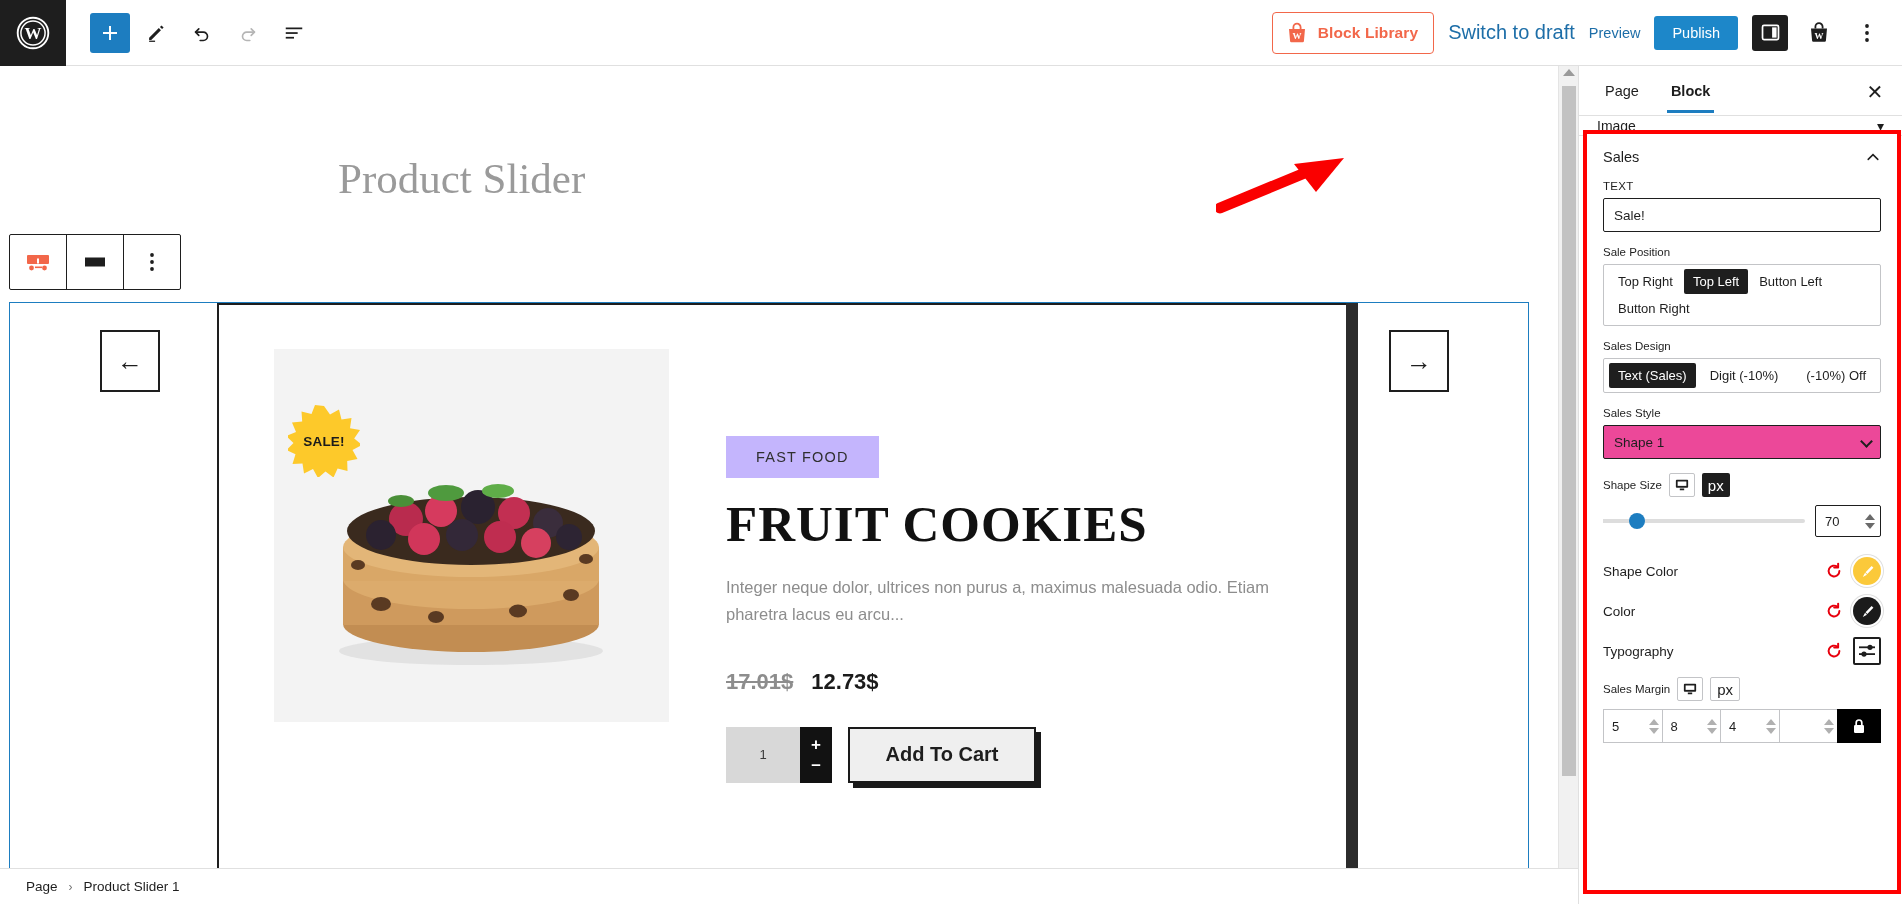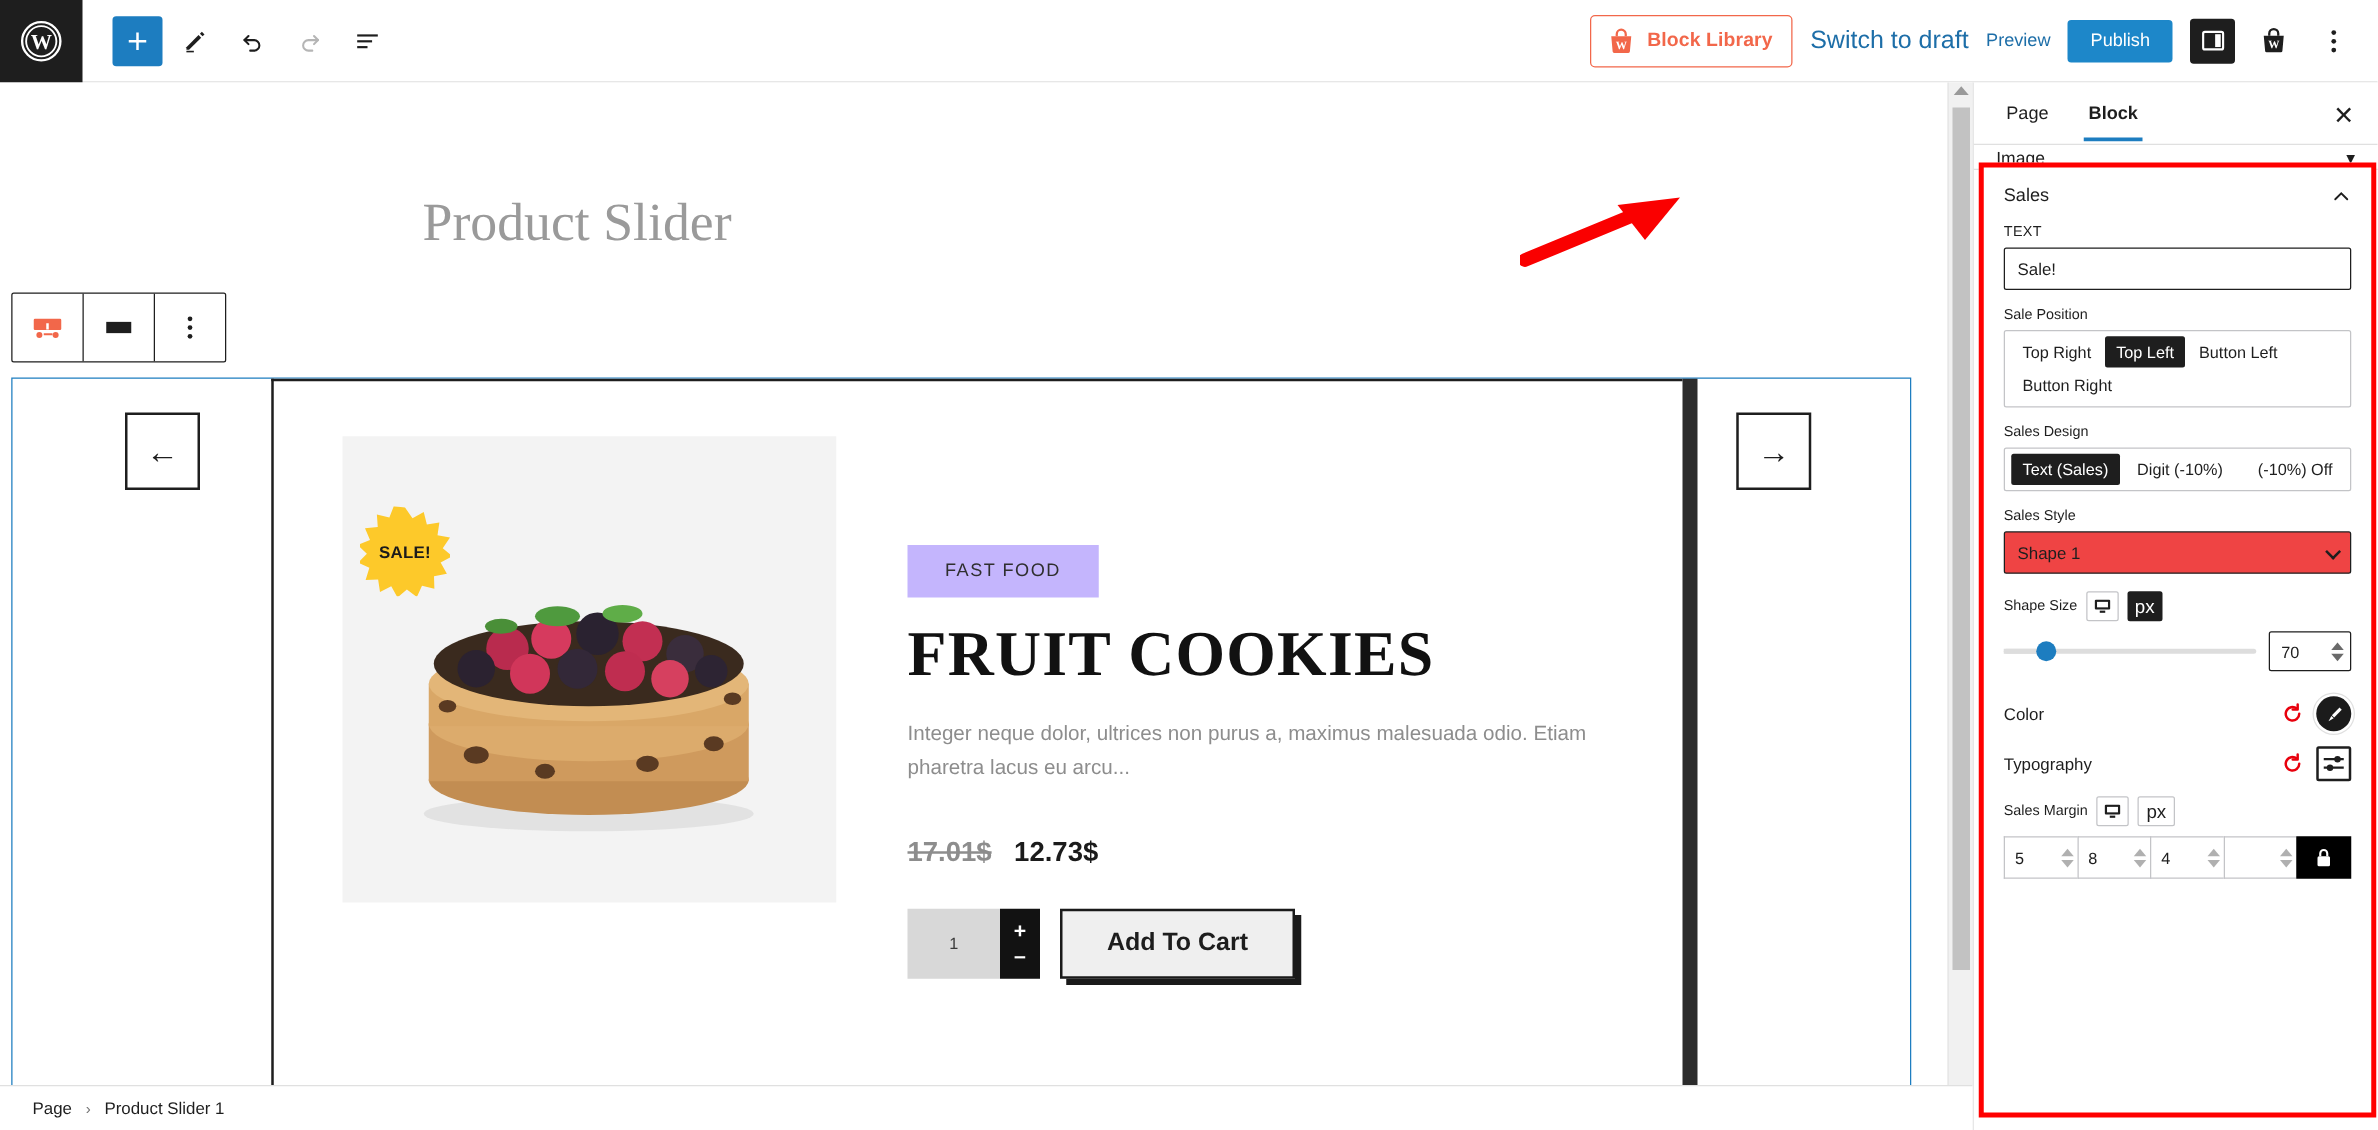--- a/index.html
+++ b/index.html
@@ -230,21 +230,21 @@
     border: 1px solid #c3c4c7; border-radius: 2px; padding: 4px 5px;
     display: flex; flex-wrap: wrap; gap: 2px;
   }
   .seg-opt {
     font-size: 13px; padding: 5px 9px; border-radius: 2px;
     color: #1e1e1e; cursor: pointer; white-space: nowrap;
   }
   .seg-opt.selected { background: #1e1e1e; color: #fff; }
   .select-input {
     width: 100%; height: 34px; border: 1px solid #1e1e1e; border-radius: 2px;
-    padding: 0 28px 0 10px; font-size: 13.5px; color: #1e1e1e; background: #ef4444;
+    padding: 0 28px 0 10px; font-size: 13.5px; color: #1e1e1e; background: #ec4899;
     font-family: "Liberation Sans", sans-serif;
     appearance: none; -webkit-appearance: none; cursor: pointer;
   }
   .select-wrap { position: relative; }
   .select-chev {
     position: absolute; right: 10px; top: 12px; width: 9px; height: 9px;
     border-right: 2px solid #1e1e1e; border-bottom: 2px solid #1e1e1e;
     transform: rotate(45deg); pointer-events: none;
   }
   .unit-row { display: flex; align-items: center; gap: 7px; margin-bottom: 8px; }
@@ -606,20 +606,35 @@
         </div>
         <div class="num-box">
           <span>70</span>
           <span class="spin">
             <i class="up"></i>
             <i class="dn"></i>
           </span>
         </div>
       </div>
 
+      <div class="ctrl-row">
+        <span class="cr-label">Shape Color</span>
+        <span class="cr-right">
+          <svg class="reset-icon" viewBox="0 0 20 20">
+            <path d="M16 10a6 6 0 1 1-2.2-4.6" fill="none" stroke="#e8000d" stroke-width="2.2" stroke-linecap="round"></path>
+            <path d="M14.6 1.8v4.4h-4.4" fill="none" stroke="#e8000d" stroke-width="2.2" stroke-linecap="round" stroke-linejoin="round"></path>
+          </svg>
+          <span class="color-swatch" style="background:#fbc93a">
+            <svg width="15" height="15" viewBox="0 0 16 16">
+              <path d="M12.4 2.2 5.9 8.7l1.9 1.9 6.5-6.5z" fill="#fff"></path>
+              <path d="M5.4 9.4 3 13.8l4.4-2.4z" fill="#fff"></path>
+            </svg>
+          </span>
+        </span>
+      </div>
 
       <div class="ctrl-row">
         <span class="cr-label">Color</span>
         <span class="cr-right">
           <svg class="reset-icon" viewBox="0 0 20 20">
             <path d="M16 10a6 6 0 1 1-2.2-4.6" fill="none" stroke="#e8000d" stroke-width="2.2" stroke-linecap="round"></path>
             <path d="M14.6 1.8v4.4h-4.4" fill="none" stroke="#e8000d" stroke-width="2.2" stroke-linecap="round" stroke-linejoin="round"></path>
           </svg>
           <span class="color-swatch" style="background:#1b1b1b">
             <svg width="15" height="15" viewBox="0 0 16 16">

